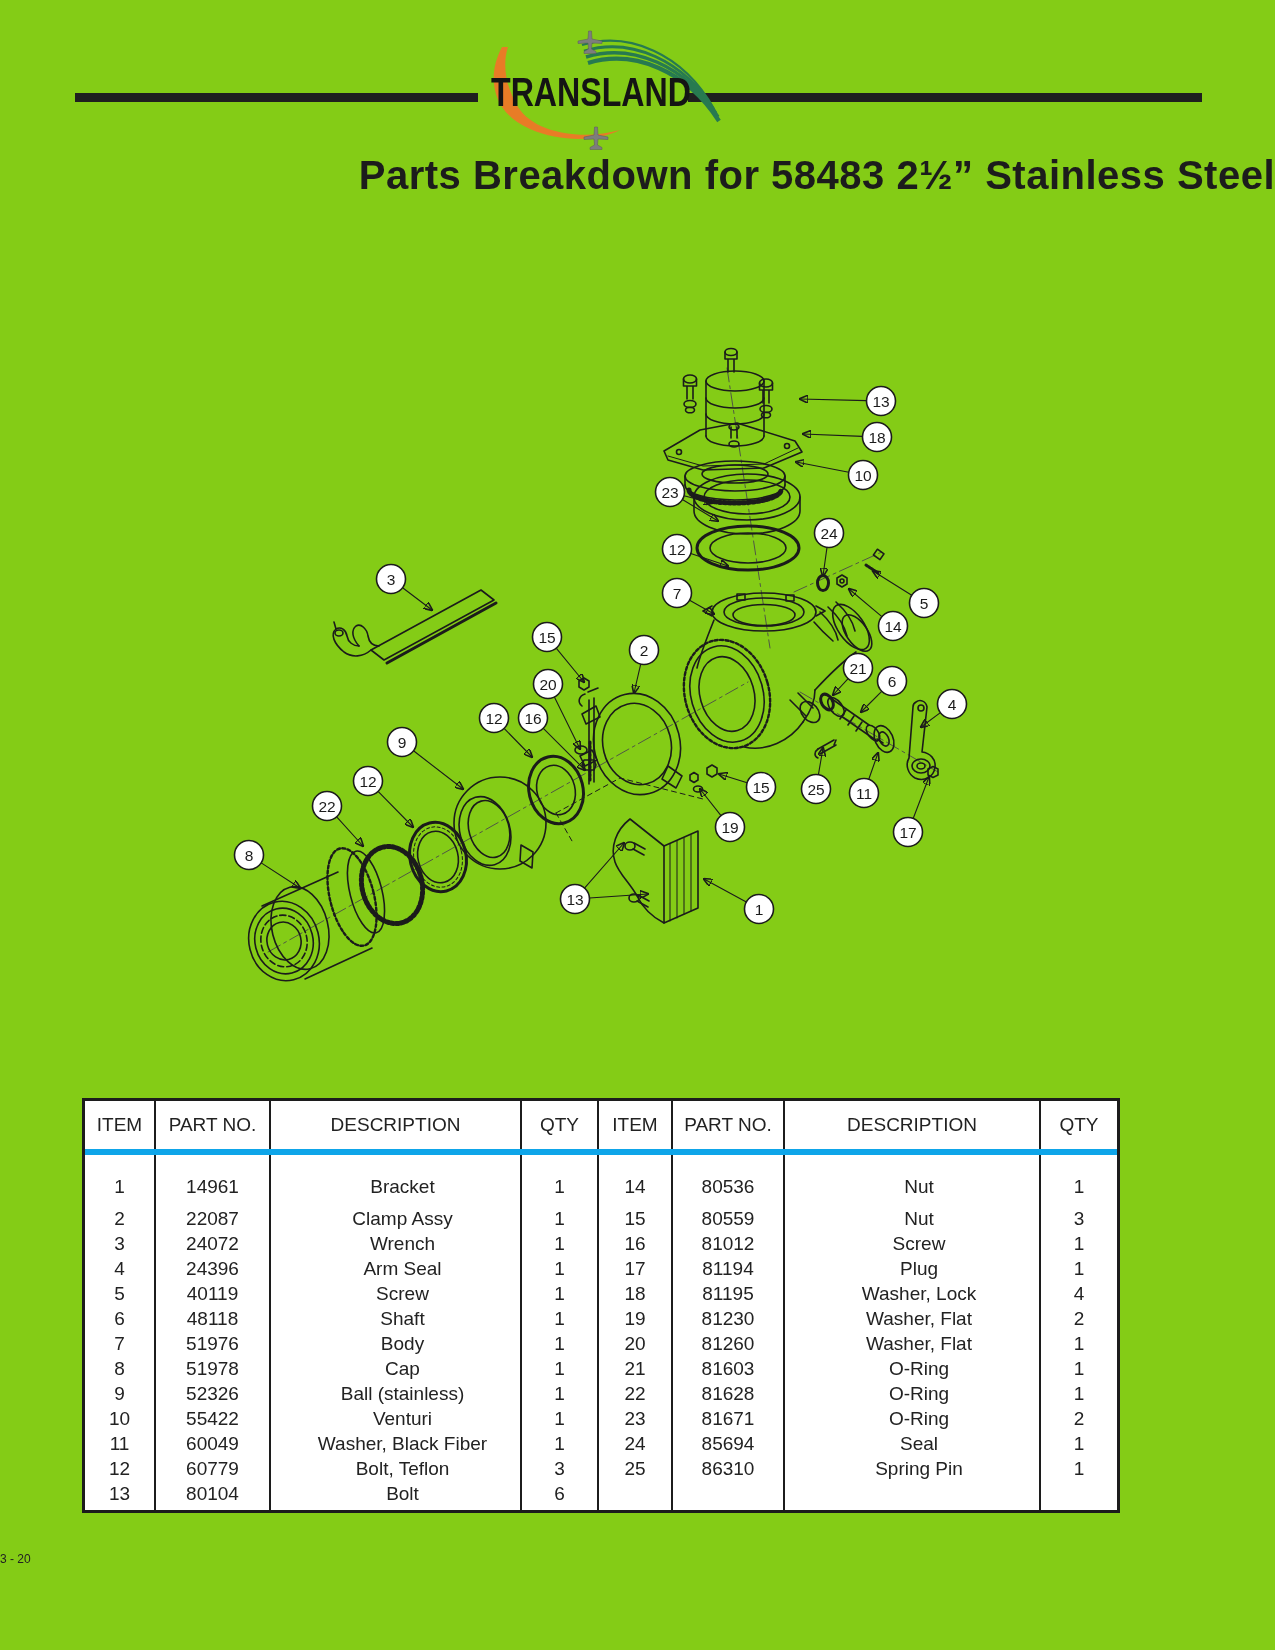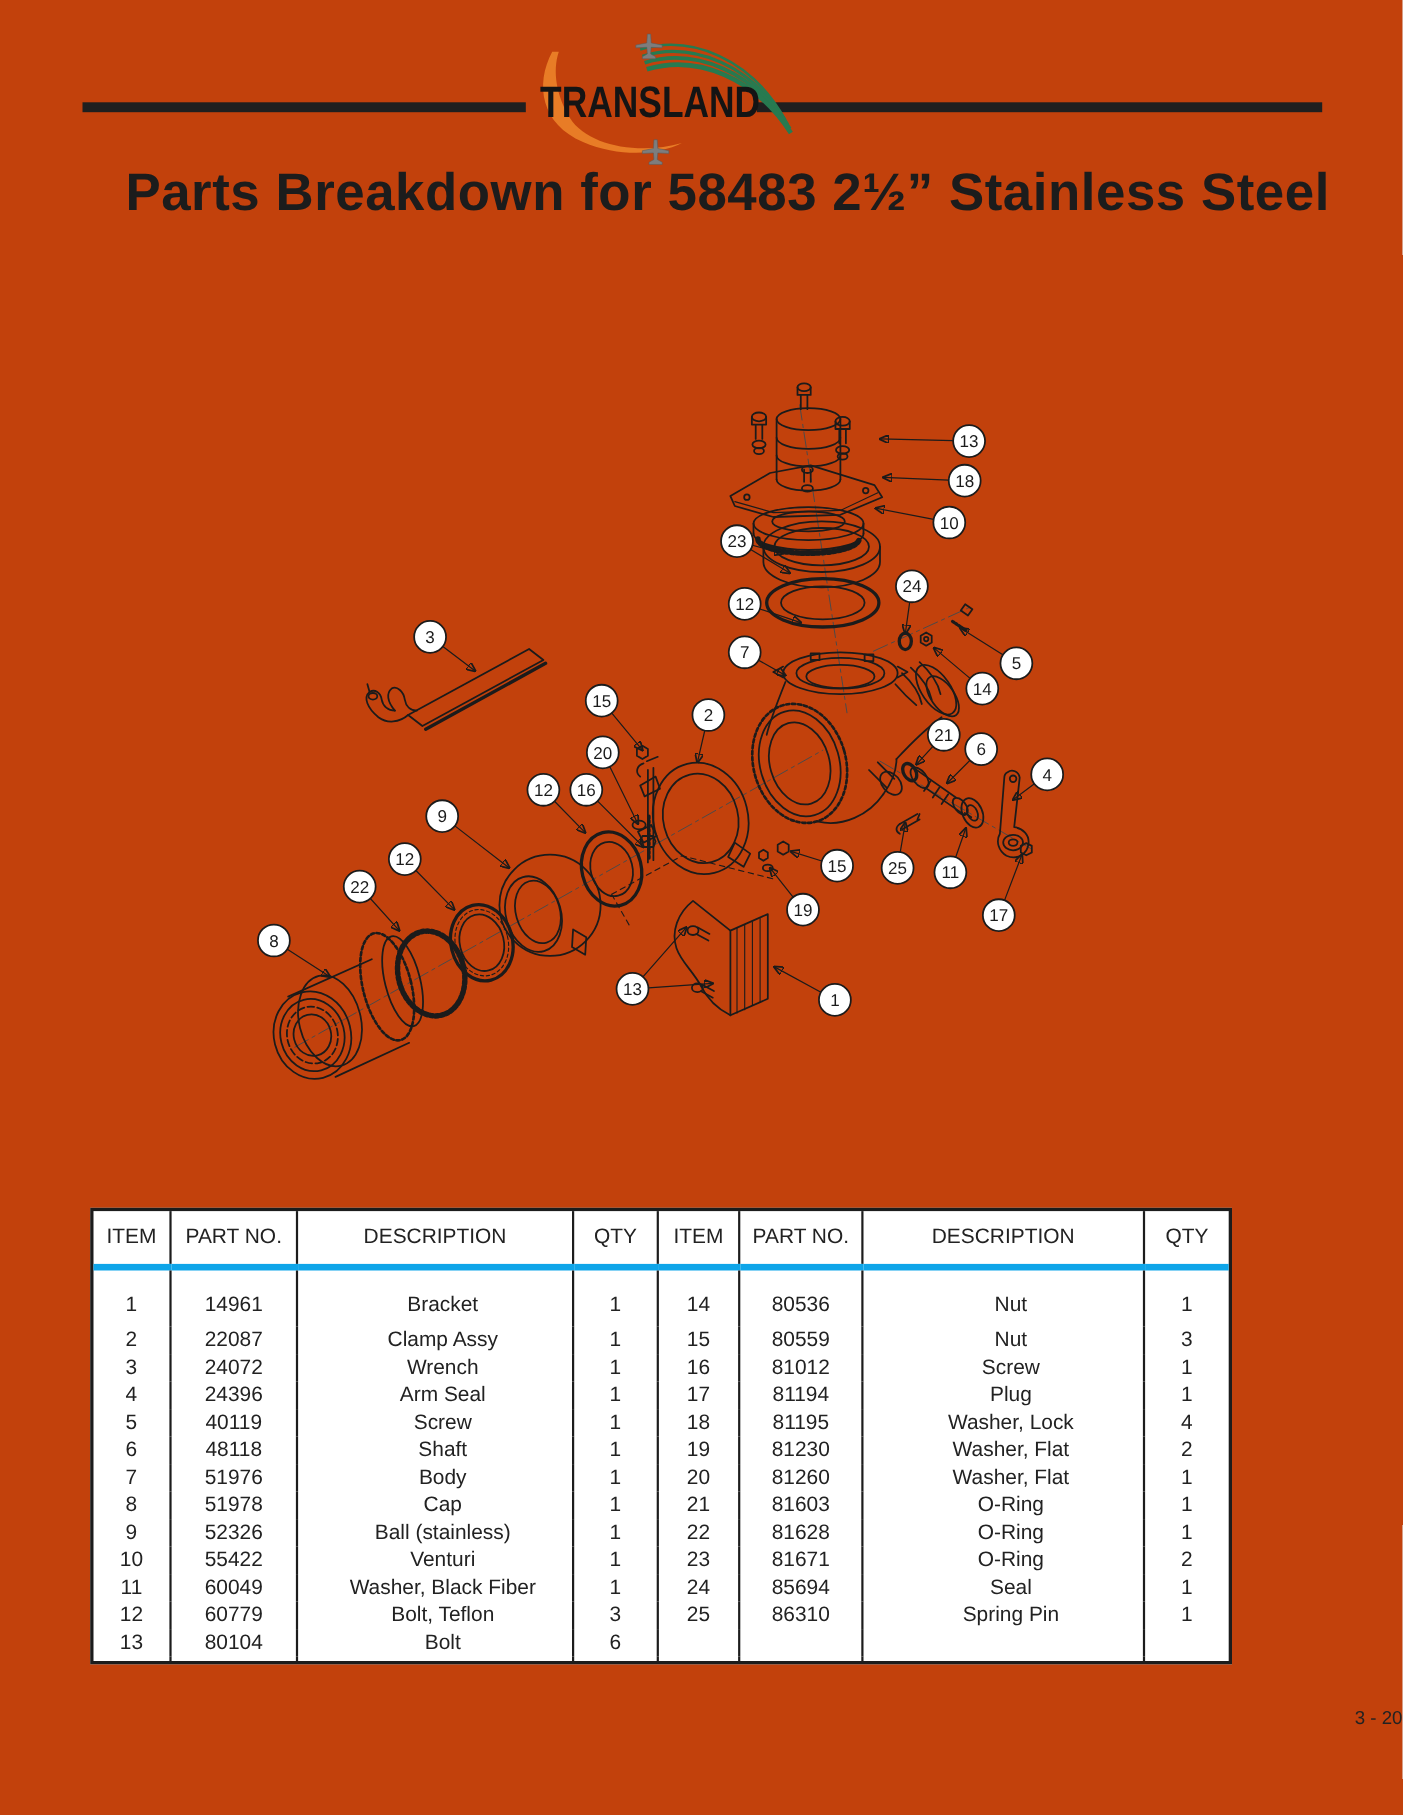--- a/index.html
+++ b/index.html
@@ -1,25 +1,25 @@
 <!DOCTYPE html>
 <html><head>
 <meta charset="utf-8">
 <style>
   html,body{margin:0;padding:0;background:#e8e8e8;}
-  .page{position:relative;width:1275px;height:1650px;margin:0 auto;background:#c2410c;
+  .page{position:relative;width:1275px;height:1650px;margin:0 auto;background:#84cc16;
         font-family:"Liberation Sans",sans-serif;color:#1b1b1b;overflow:hidden;}
   
   .rule-bar{position:absolute;height:9px;background:#1f1f1f;top:93px;}
   .rule-bar.left{left:75px;width:403px;}
   .rule-bar.right{left:688px;width:514px;}
   .logo-svg{position:absolute;left:478px;top:25px;}
   
-  .title{position:absolute;left:0;right:0;top:149px;text-align:center;
-         font-size:48px;font-weight:bold;line-height:53px;letter-spacing:.5px;color:#1c1c1c;padding-left:48px;}
+  .title{position:absolute;left:0;right:0;top:149px;text-align:right;
+         font-size:40px;font-weight:bold;line-height:53px;letter-spacing:.5px;color:#1c1c1c;padding-left:48px;}
   
   .diagram-svg{position:absolute;left:150px;top:330px;}
   #diagram path,#diagram ellipse,#diagram circle,#diagram line,#diagram rect,#diagram polyline{
     fill:none;stroke:#1b1b1b;stroke-width:1.6;stroke-linecap:round;stroke-linejoin:round;}
   #diagram .thin{stroke-width:1;}
   #diagram .thick{stroke-width:3;}
   #diagram .band{stroke-width:5;stroke-dasharray:2.4 2.4;}
   #diagram .knurl{stroke-width:2.4;stroke-dasharray:3 2.4;}
   #diagram .cline{stroke:#4a4a4a;stroke-width:.9;stroke-dasharray:14 4 3 4;}
   #diagram .ghost{stroke-width:1;stroke-dasharray:5 4;}
@@ -34,21 +34,21 @@
                      font-family:"Liberation Sans",sans-serif;font-size:19px;color:#222;}
   .parts-table th,.parts-table td{border-left:2px solid #1c1c1c;padding:0;font-weight:normal;
                                   white-space:nowrap;overflow:hidden;}
   .parts-table th:first-child,.parts-table td:first-child{border-left:none;}
   .parts-table th{height:48px;border-bottom:6px solid #0ea5e9;text-align:center;font-size:19px;}
   .parts-table td{height:25px;text-align:center;vertical-align:middle;}
   .parts-table td.c2{text-align:center;padding-left:14px;}
   .parts-table tbody tr.first td{padding-top:13px;height:38px;}
   .parts-table tbody tr.filler td{height:auto;}
   
-  .footer{position:absolute;left:0;right:0;top:1552px;text-align:right;font-size:17px;color:#222;}
+  .footer{position:absolute;left:0;right:0;top:1552px;text-align:left;font-size:12px;color:#222;}
 </style>
 </head>
 <body>
 
 <div class="page">
 
   <div class="rule-bar left"></div>
   <div class="rule-bar right"></div>
   <svg class="logo-svg" width="250" height="135" viewBox="0 0 250 135">
     <path fill="#E87C26" d="M24,22 C8,52 14,88 52,104 C85,118 120,116 142,105 C104,116 56,108 40,82 C28,62 24,40 30,22 Z"></path>

